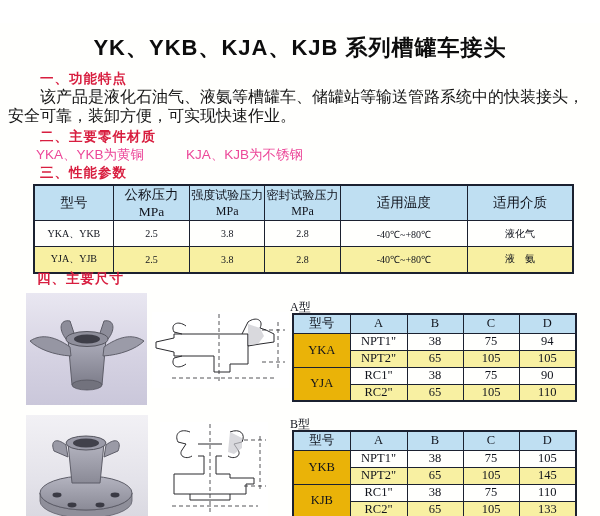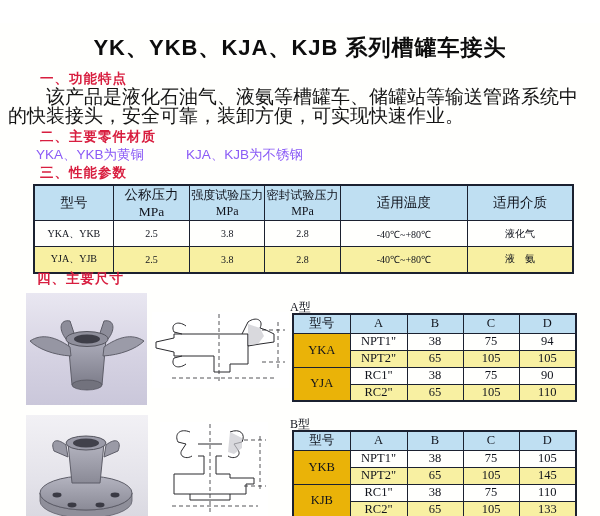--- a/index.html
+++ b/index.html
@@ -10,23 +10,23 @@
   }
   .title {
     position:absolute; top:10px; left:0; width:600px; text-align:center;
     font-size:22px; font-weight:bold; letter-spacing:1px; color:#0d0d0d;
   }
   .sec-heading {
     position:absolute; font-size:13.5px; font-weight:bold; color:#d81e3f; letter-spacing:1px;
   }
   .para {
     position:absolute; left:8px; top:64px; width:582px;
-    font-size:19px; line-height:19px; text-indent:2em; color:#141414;
-  }
-  .materials { position:absolute; left:36px; top:123px; font-size:13.5px; color:#8b5cf6; }
+    font-size:16px; line-height:19px; text-indent:2em; color:#141414;
+  }
+  .materials { position:absolute; left:36px; top:123px; font-size:13.5px; color:#ec4899; }
   .materials .gap { display:inline-block; width:42px; }
 
   
   table { border-collapse:collapse; table-layout:fixed;padding-left:8px; }
   .dtable { border:2px solid #1b2130; }
   .dtable th, .dtable td {
     border:1px solid #1b2130; text-align:center; vertical-align:middle;
     font-family:"Liberation Serif", serif; color:#10131c;
   }
   .dtable th { background:#bfdff2; font-weight:normal; }

